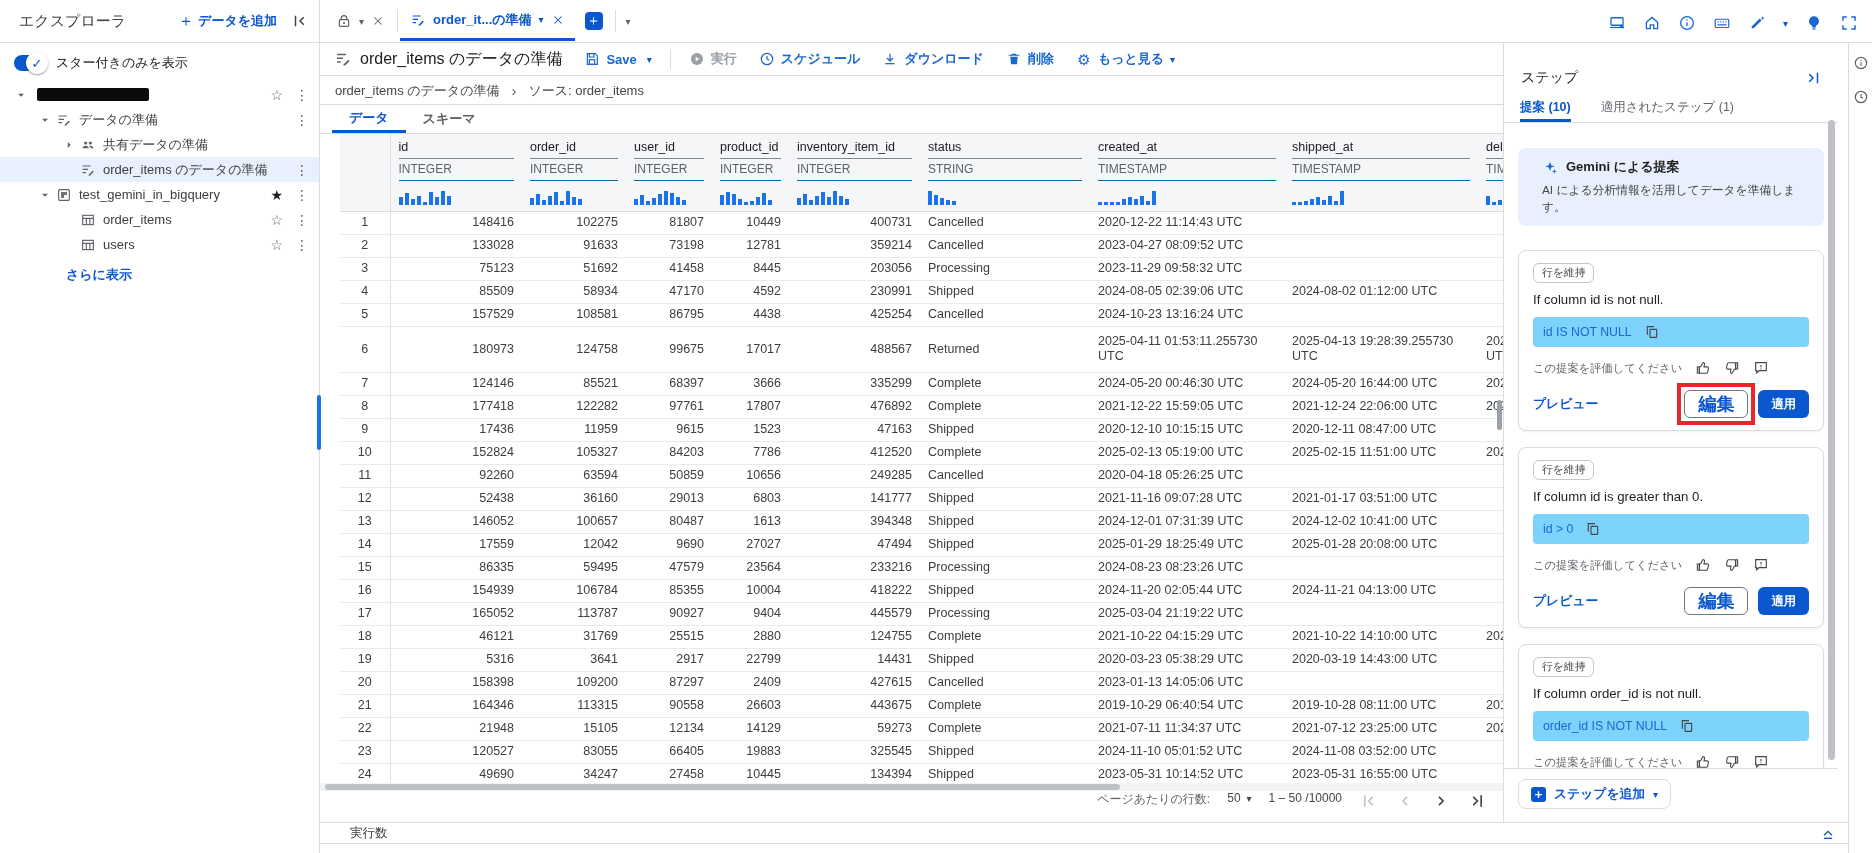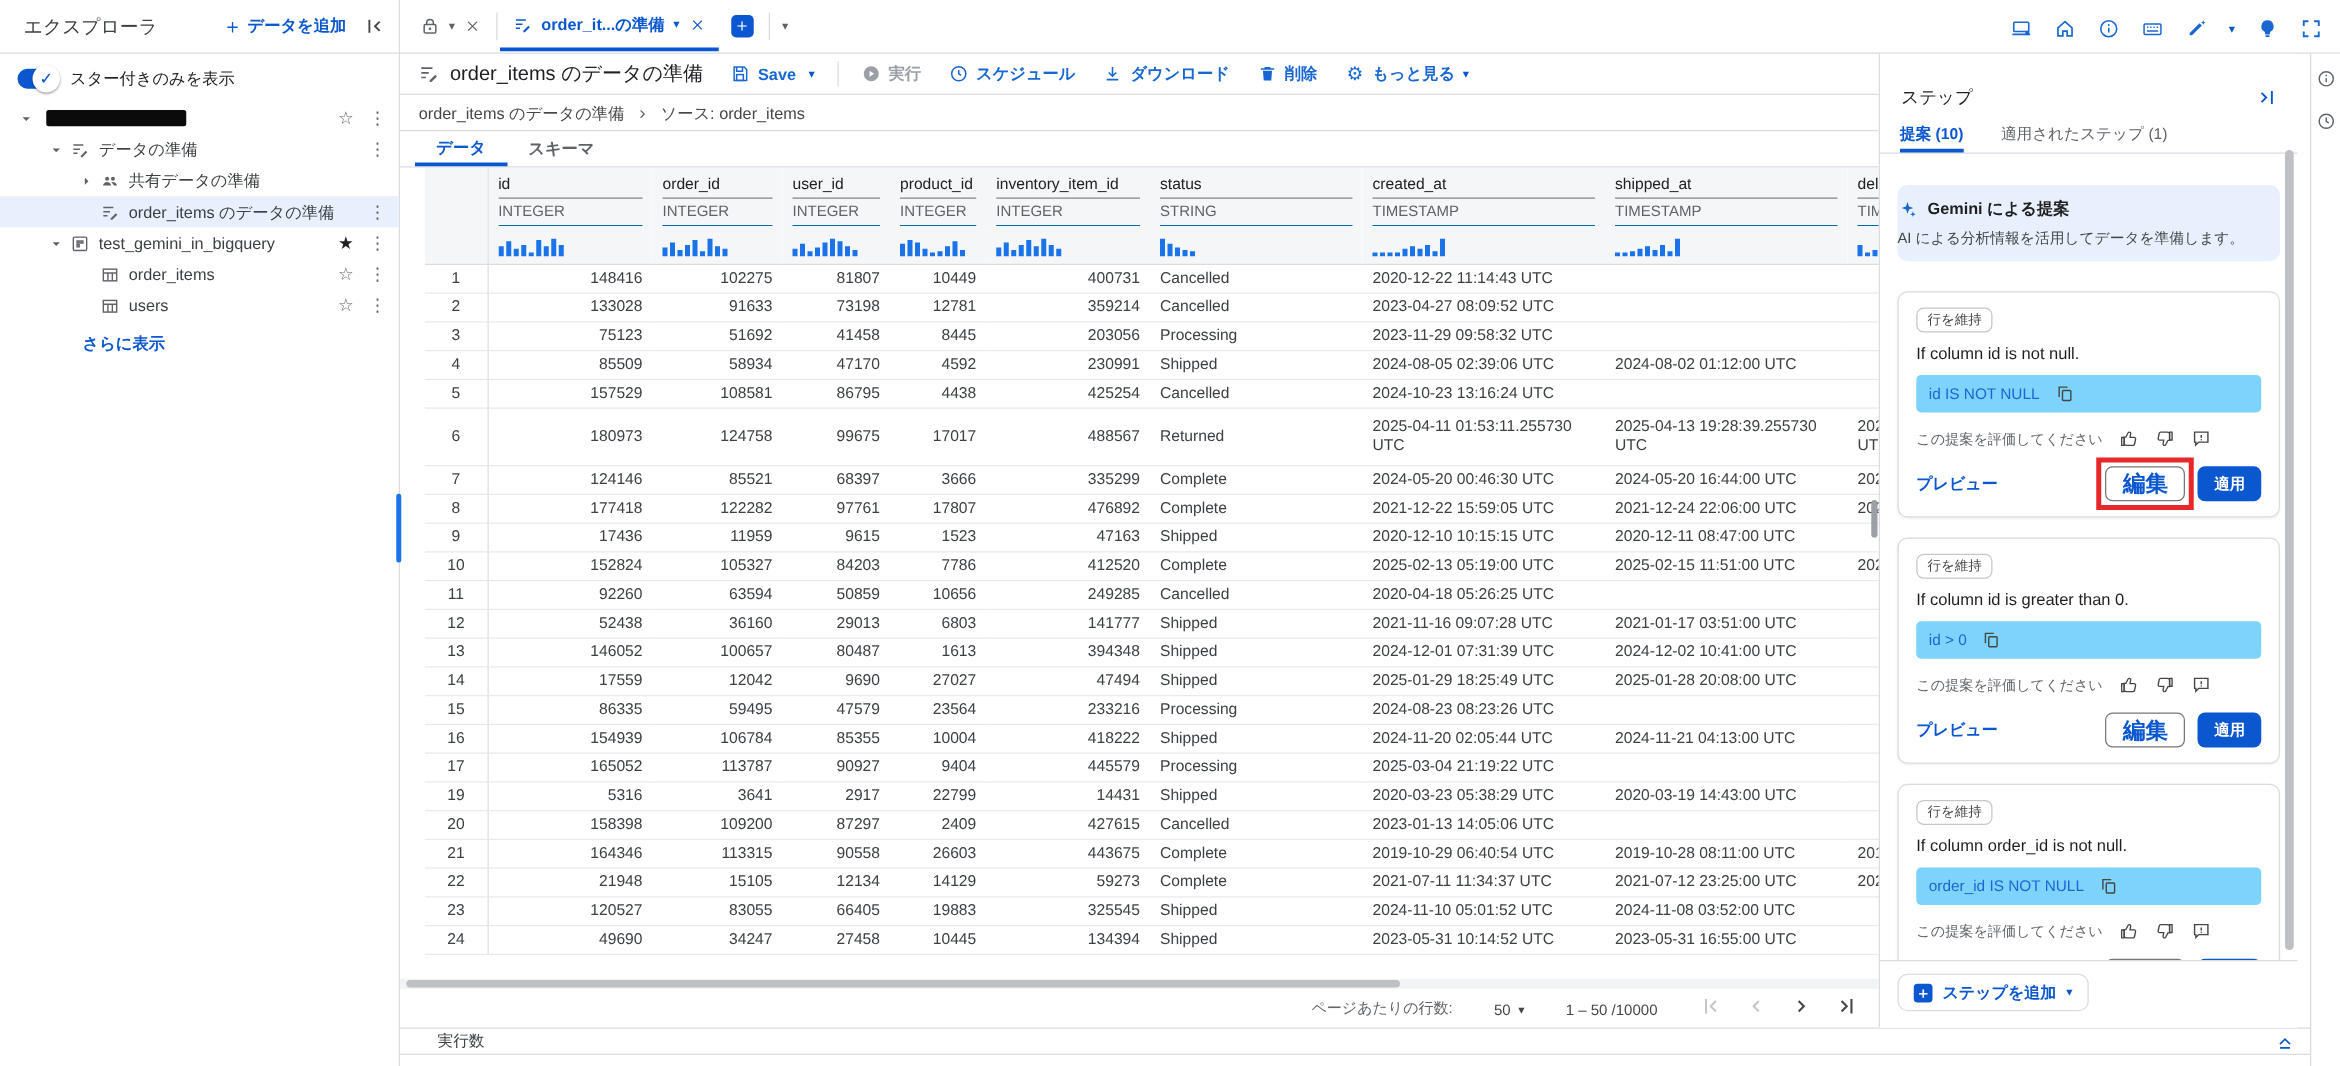--- a/index.html
+++ b/index.html
@@ -84,42 +84,42 @@
   #gridtable tbody tr.tall td{height:46px}
   td.num{text-align:right}
   .gut{color:#5f6368;text-align:center!important;border-right:1px solid #e0e0e0;font-size:12px}
   .hgut,.hgut2{background:#f5f6f8}
   #vthumb{position:absolute;left:1164px;top:61px;width:7px;height:290px;background:#bdc1c6;border-radius:4px}
   #col-resize{position:absolute;left:1497px;top:400px;width:5px;height:30px;background:#9aa0a6;border-radius:3px}
 
   
   #hscroll{position:absolute;left:320px;top:783px;width:1183px;height:8px;background:#f1f3f4}
   #hthumb{position:absolute;left:5px;top:1px;width:795px;height:6px;background:#bdc1c6;border-radius:3px}
-  #pagination{position:absolute;left:320px;top:791px;width:1183px;height:24px;display:flex;align-items:flex-end;
-       justify-content:flex-end;gap:33px;padding-right:16px;font-size:12px;color:#444746}
+  #pagination{position:absolute;left:320px;top:791px;width:1183px;height:24px;display:flex;align-items:flex-start;
+       justify-content:flex-end;gap:17px;padding-right:16px;font-size:12px;color:#444746}
   #pag-label{color:#5f6368}
   #pag-size{display:flex;align-items:center;gap:6px}
   .pgnav{display:flex;align-items:center;gap:16px}
   .pg{width:20px;height:20px;color:#444746;cursor:pointer}
   .pg.dis{color:#c4c7c5;cursor:default}
   #execbar{position:absolute;left:320px;top:822px;width:1552px;height:22px;border-top:1px solid #dadce0;
        border-bottom:1px solid #dadce0;display:flex;align-items:center;padding-left:30px;background:#fff}
   #exec-label{color:#3c4043;font-size:12.5px}
   #exec-expand{position:absolute;right:36px;top:3px;color:#0b57d0}
   #scroll-corner{position:absolute;left:1849px;top:845px;width:13px;height:7px;background:#c7cacd}
 
   
   #panel{position:absolute;left:1503px;top:43px;width:335px;height:779px;border-left:1px solid #dadce0;background:#fff}
   .p-head{display:flex;align-items:center;padding:26px 16px 0 17px}
   .p-title{flex:1;font-size:14px;color:#202124}
   .p-tabs{display:flex;gap:30px;margin:12px 0 0 0;padding-left:16px;border-bottom:1px solid #dadce0;height:24px;font-size:12.5px}
   .ptab{color:#5f6368;cursor:pointer;white-space:nowrap}
   .ptab.active{color:#0b57d0;font-weight:600;border-bottom:3px solid #0b57d0}
   .p-body{position:absolute;left:0;top:92px;width:334px;height:633px;overflow:hidden;padding:0 14px}
-  #banner{margin-top:13px;background:#e8f0fe;border-radius:8px;padding:10px 0}
+  #banner{margin-top:13px;background:#e8f0fe;border-radius:8px;padding:10px 24px}
   #banner-title{display:flex;align-items:center;gap:8px;font-size:13px;font-weight:600;color:#1f1f1f}
   #banner-desc{margin-top:6px;font-size:11.8px;color:#444746;line-height:1.45}
   #cards{margin-top:24px}
   .card{border:1px solid #dadce0;border-radius:8px;background:#fff;padding:12px 14px;margin-bottom:16px;
         box-shadow:0 1px 2px rgba(60,64,67,.08)}
   .badge{display:inline-block;border:1px solid #c4c7c5;border-radius:6px;padding:2px 8px;font-size:10.8px;color:#444746;background:#fff}
   .cdesc{margin-top:9px;font-size:13.2px;color:#1f1f1f}
   .cchip{margin-top:10px;background:#7dd3fc;border-radius:4px;padding:7px 10px;display:flex;align-items:center;gap:12px}
   .code{color:#1967d2;font-size:12.3px}
   .cic{color:#444746}
@@ -798,20 +798,32 @@
             <td class="num">113787</td>
             <td class="num">90927</td>
             <td class="num">9404</td>
             <td class="num">445579</td>
             <td class="txt">Processing</td>
             <td class="txt">2025-03-04 21:19:22 UTC</td>
             <td class="txt"></td>
             <td class="txt"></td>
           </tr>
           <tr>
+            <td class="gut">18</td>
+            <td class="num">46121</td>
+            <td class="num">31769</td>
+            <td class="num">25515</td>
+            <td class="num">2880</td>
+            <td class="num">124755</td>
+            <td class="txt">Complete</td>
+            <td class="txt">2021-10-22 04:15:29 UTC</td>
+            <td class="txt">2021-10-22 14:10:00 UTC</td>
+            <td class="txt">202</td>
+          </tr>
+          <tr>
             <td class="gut">19</td>
             <td class="num">5316</td>
             <td class="num">3641</td>
             <td class="num">2917</td>
             <td class="num">22799</td>
             <td class="num">14431</td>
             <td class="txt">Shipped</td>
             <td class="txt">2020-03-23 05:38:29 UTC</td>
             <td class="txt">2020-03-19 14:43:00 UTC</td>
             <td class="txt"></td>

